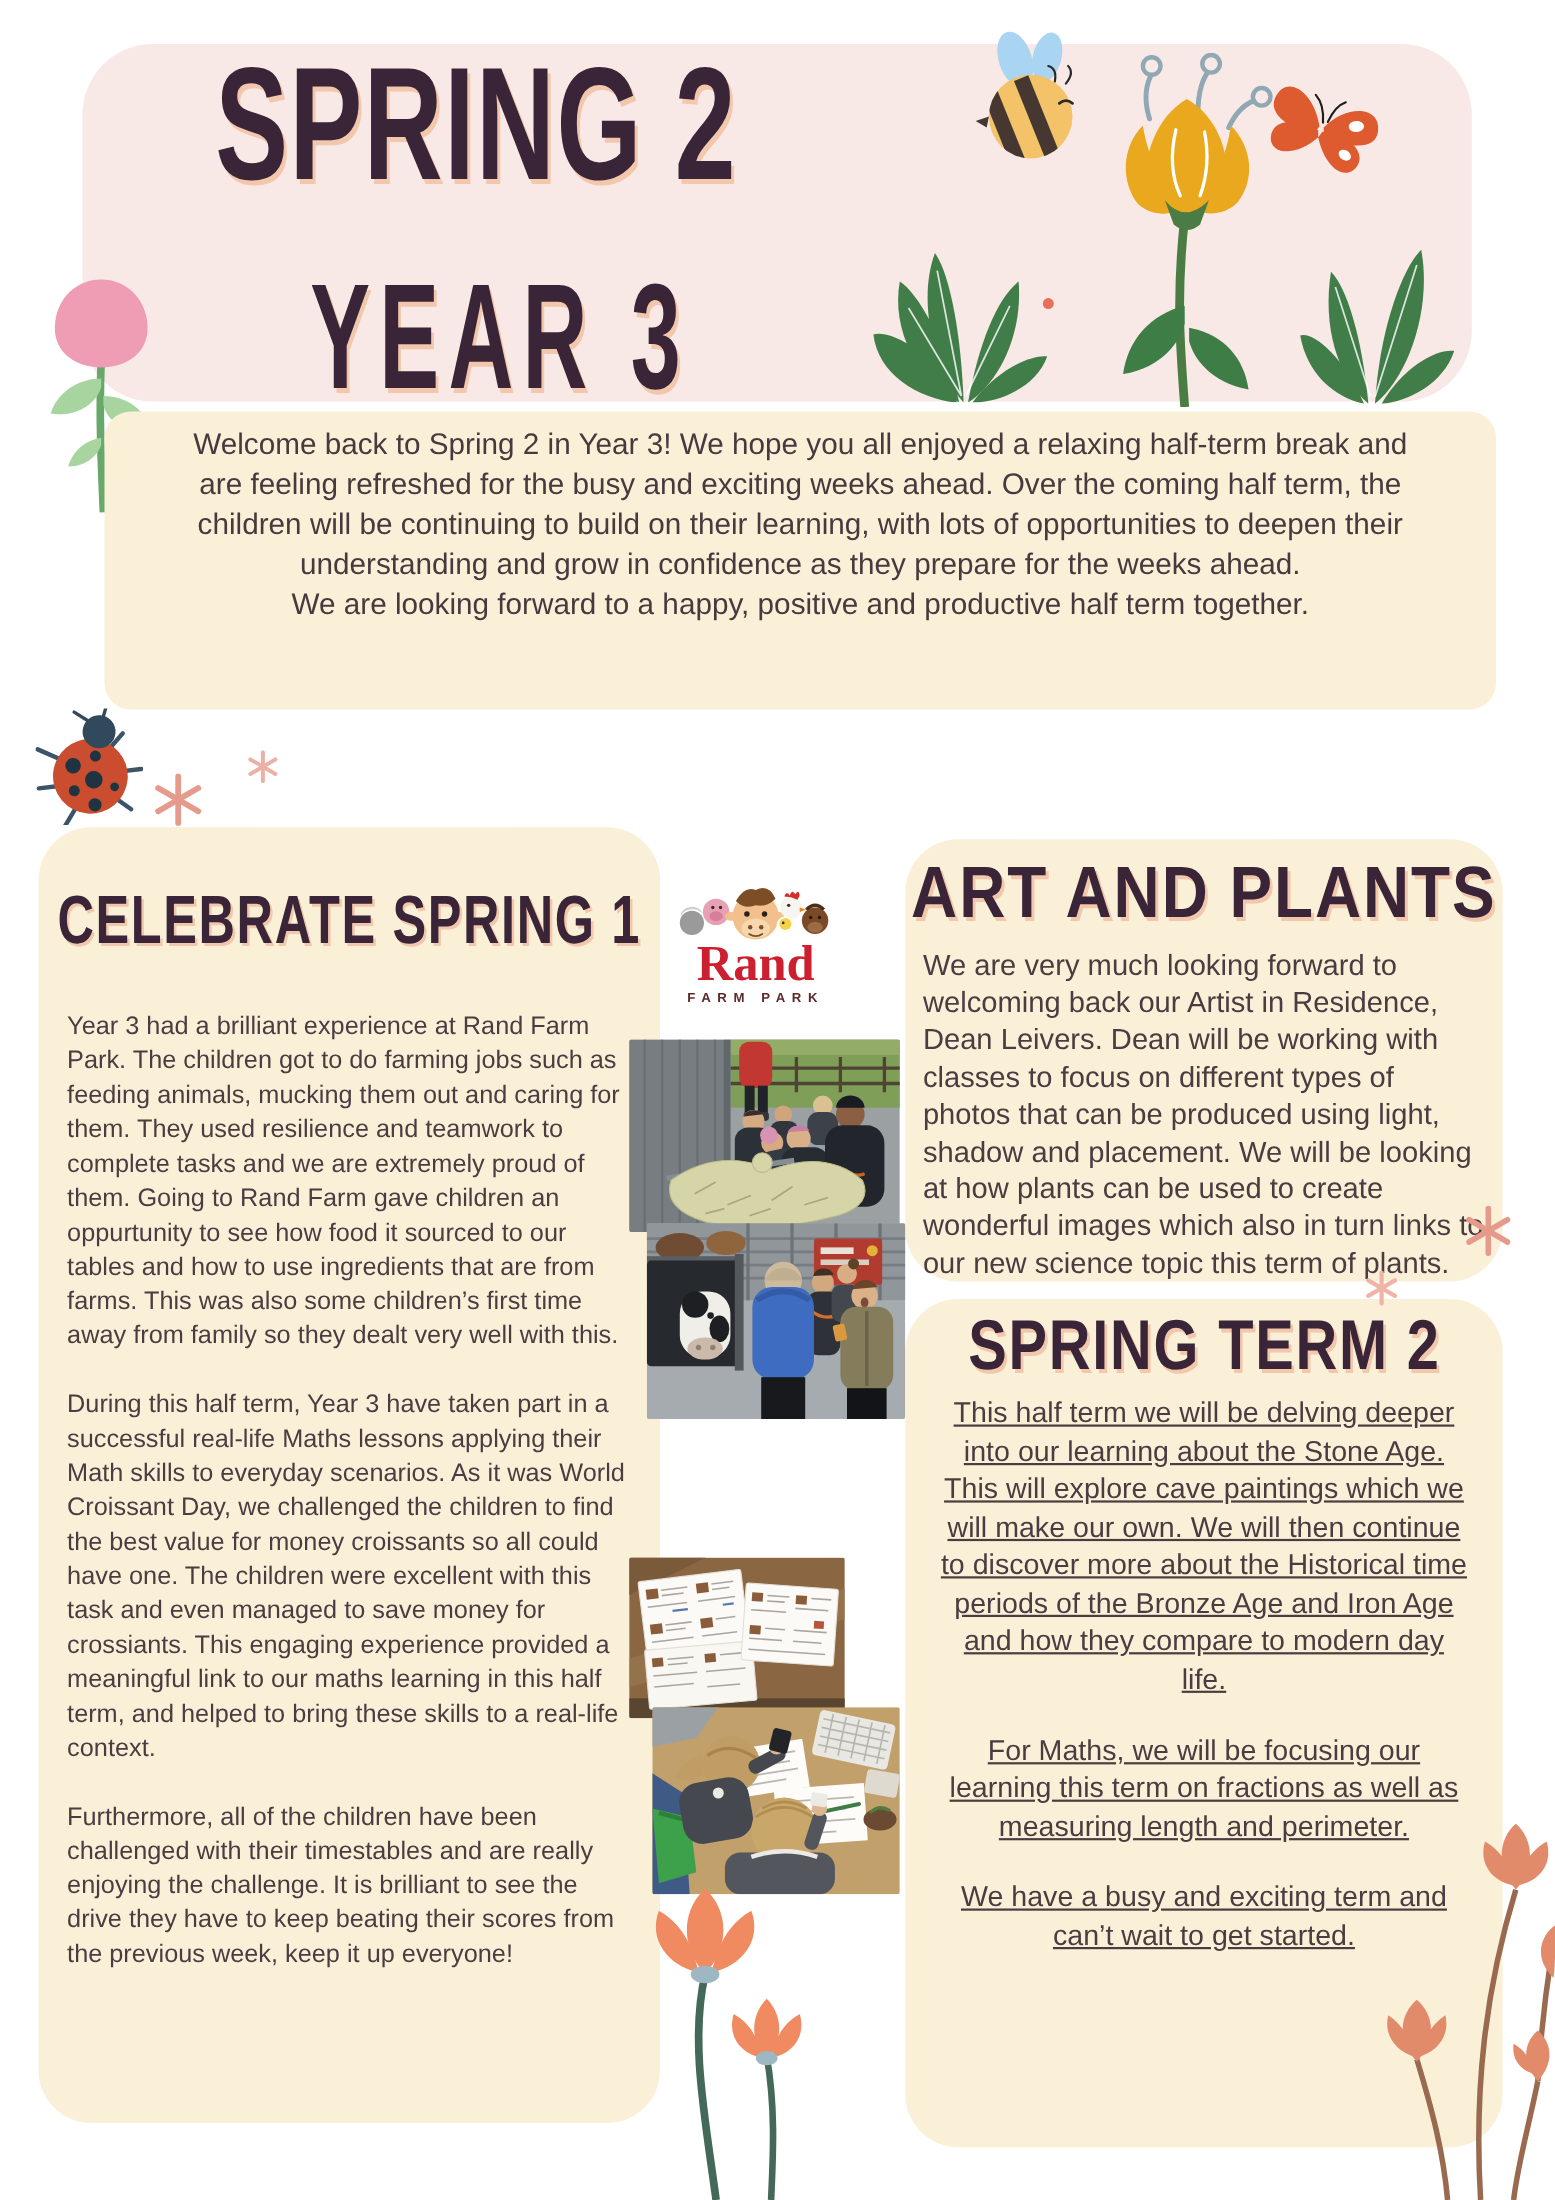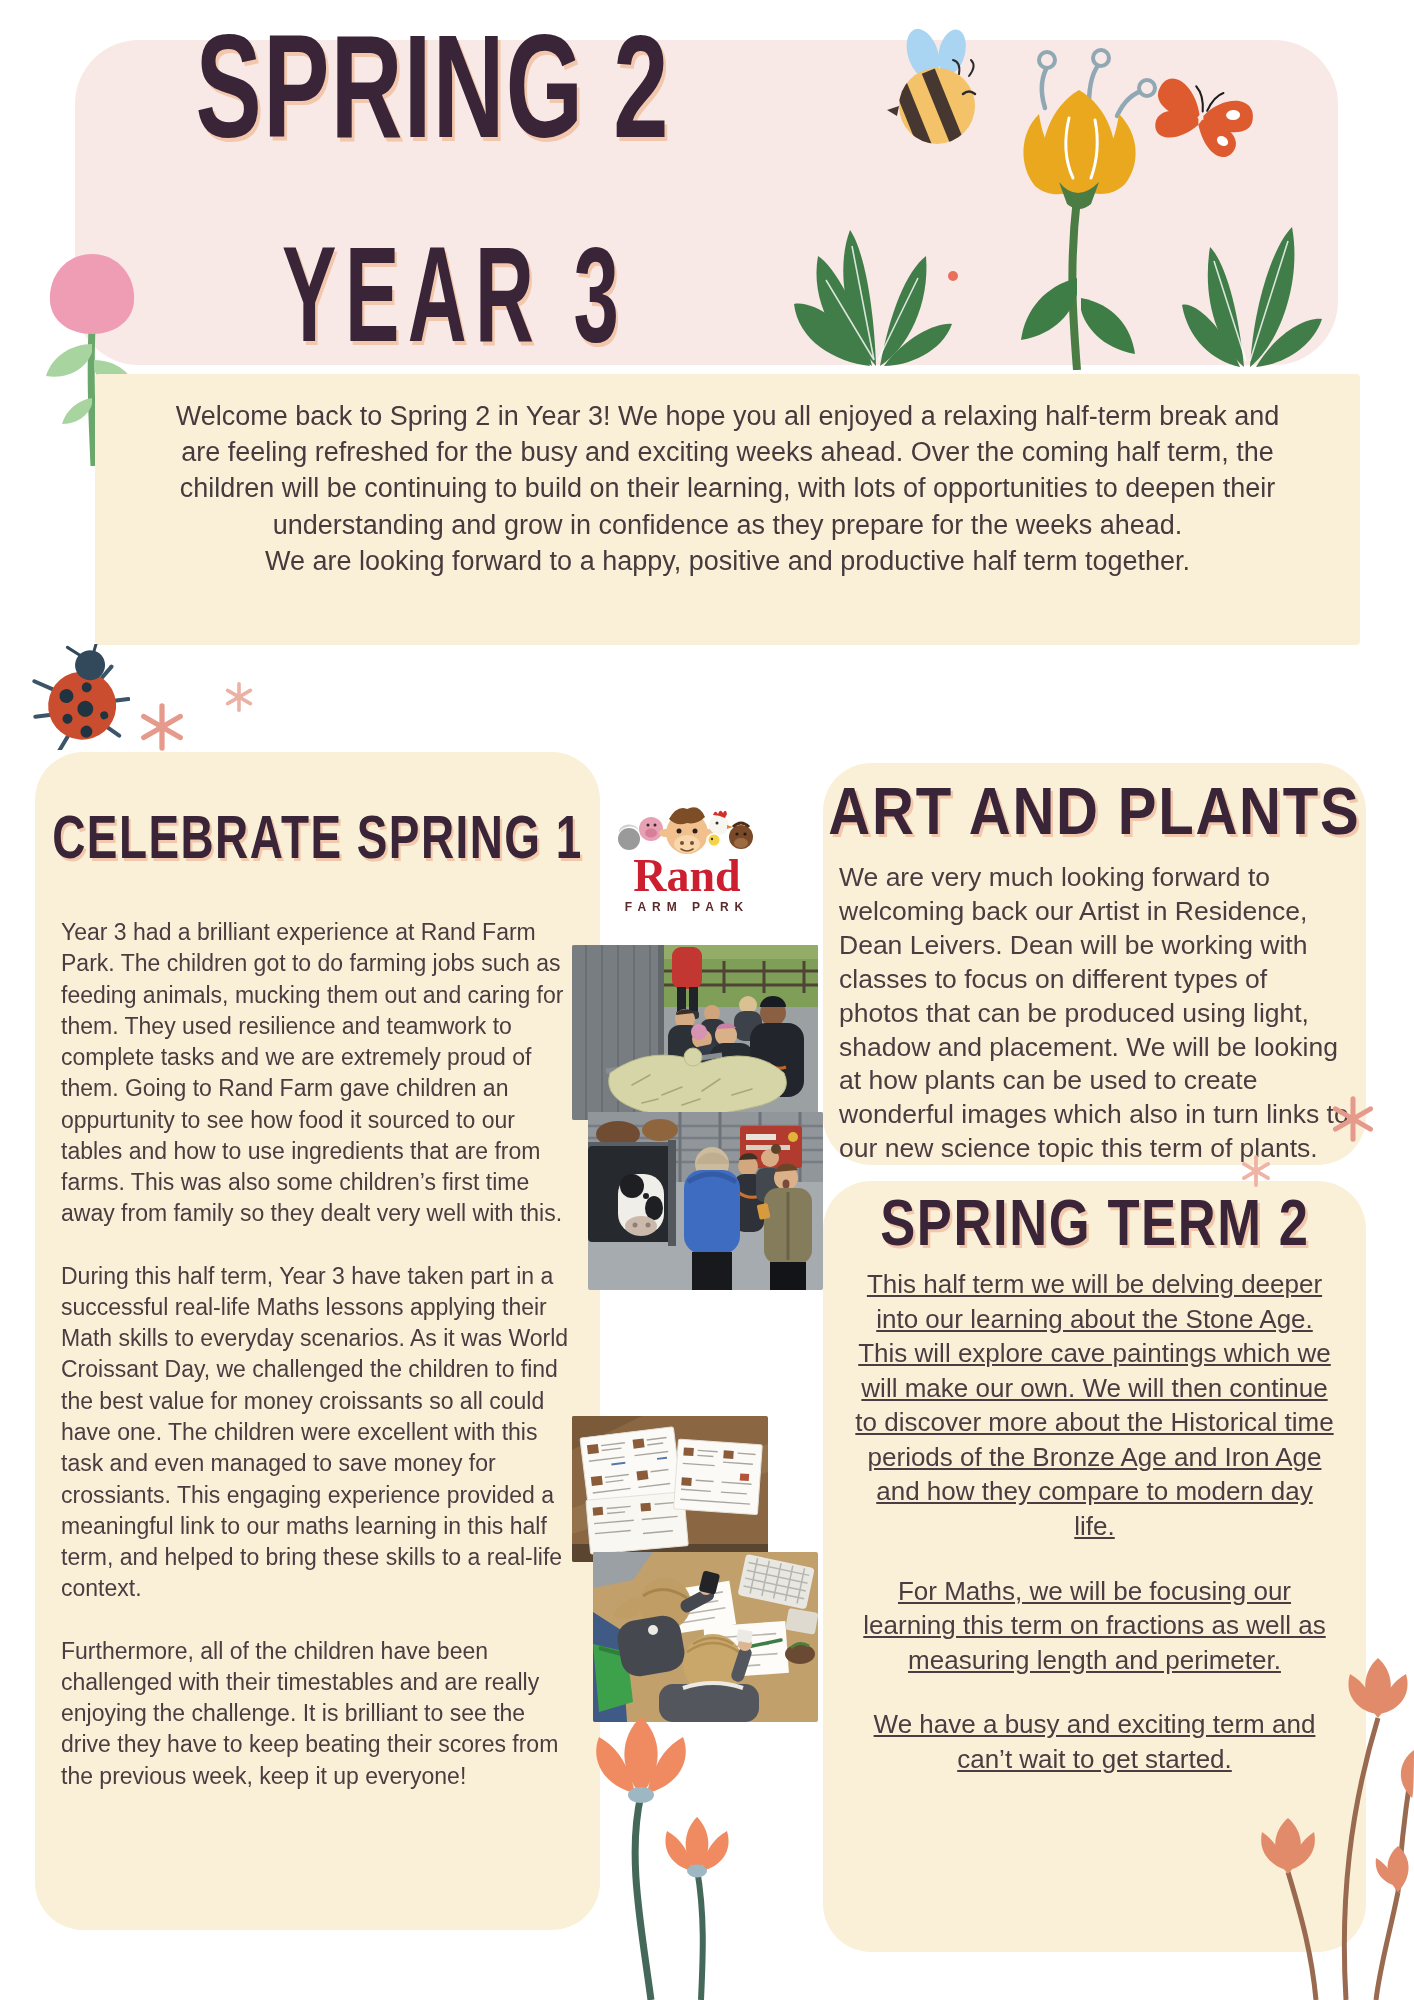--- a/index.html
+++ b/index.html
@@ -1,31 +1,31 @@
 <!DOCTYPE html>
 <html><head>
 <meta charset="utf-8">
 <style>
   html,body{margin:0;padding:0;background:#ffffff;}
   #page{position:relative;width:1414px;height:2000px;background:#ffffff;overflow:hidden;
         font-family:"Liberation Sans",sans-serif;color:#4a3c40;}
   .abs{position:absolute;}
   
   #banner{left:75px;top:40px;width:1263px;height:325px;background:#f8e9e6;border-radius:64px;}
-  .title-row{position:absolute;left:8px;width:700px;display:flex;justify-content:center;align-items:flex-end;}
+  .title-row{position:absolute;left:8px;width:700px;display:flex;justify-content:center;align-items:flex-start;}
   .chunky{font-weight:900;color:#3a2438;white-space:nowrap;line-height:1;
           text-shadow:4px 4px 0 #f2c7ab;letter-spacing:2px;}
   #title1{top:0px;height:120px;}
   #title1 .chunky{font-size:146px;transform:scaleX(.68);}
   #title2{top:198px;height:124px;left:30px;}
   #title2 .chunky{font-size:136px;letter-spacing:14px;transform:scaleX(.60);}
   
   .cream{background:#faf0d8;border-radius:48px;}
-  #welcome{left:95px;top:374px;width:1265px;height:271px;border-radius:4px;
-           padding:24px 70px 0;box-sizing:border-box;text-align:center;
+  #welcome{left:95px;top:374px;width:1265px;height:271px;border-radius:24px;
+           padding:12px 70px 0;box-sizing:border-box;text-align:center;
            font-size:27px;line-height:1.34;color:#463a3e;}
   #welcome p{margin:0;}
   #celebrate{left:35px;top:752px;width:565px;height:1178px;box-sizing:border-box;padding:47px 26px 0;}
   #art{left:823px;top:763px;width:543px;height:402px;box-sizing:border-box;padding:14px 16px 0;}
   #term{left:823px;top:1181px;width:543px;height:771px;box-sizing:border-box;padding:10px 30px 0;}
   .sec-head{display:flex;justify-content:center;align-items:center;height:76px;}
   #celebrate .chunky{font-size:62px;transform:scaleX(.74);text-shadow:3px 3px 0 #f2c7ab;}
   #art .sec-head{height:68px;}
   #art .chunky{font-size:66px;transform:scaleX(.88);text-shadow:3px 3px 0 #f2c7ab;}
   #term .sec-head{height:64px;}

